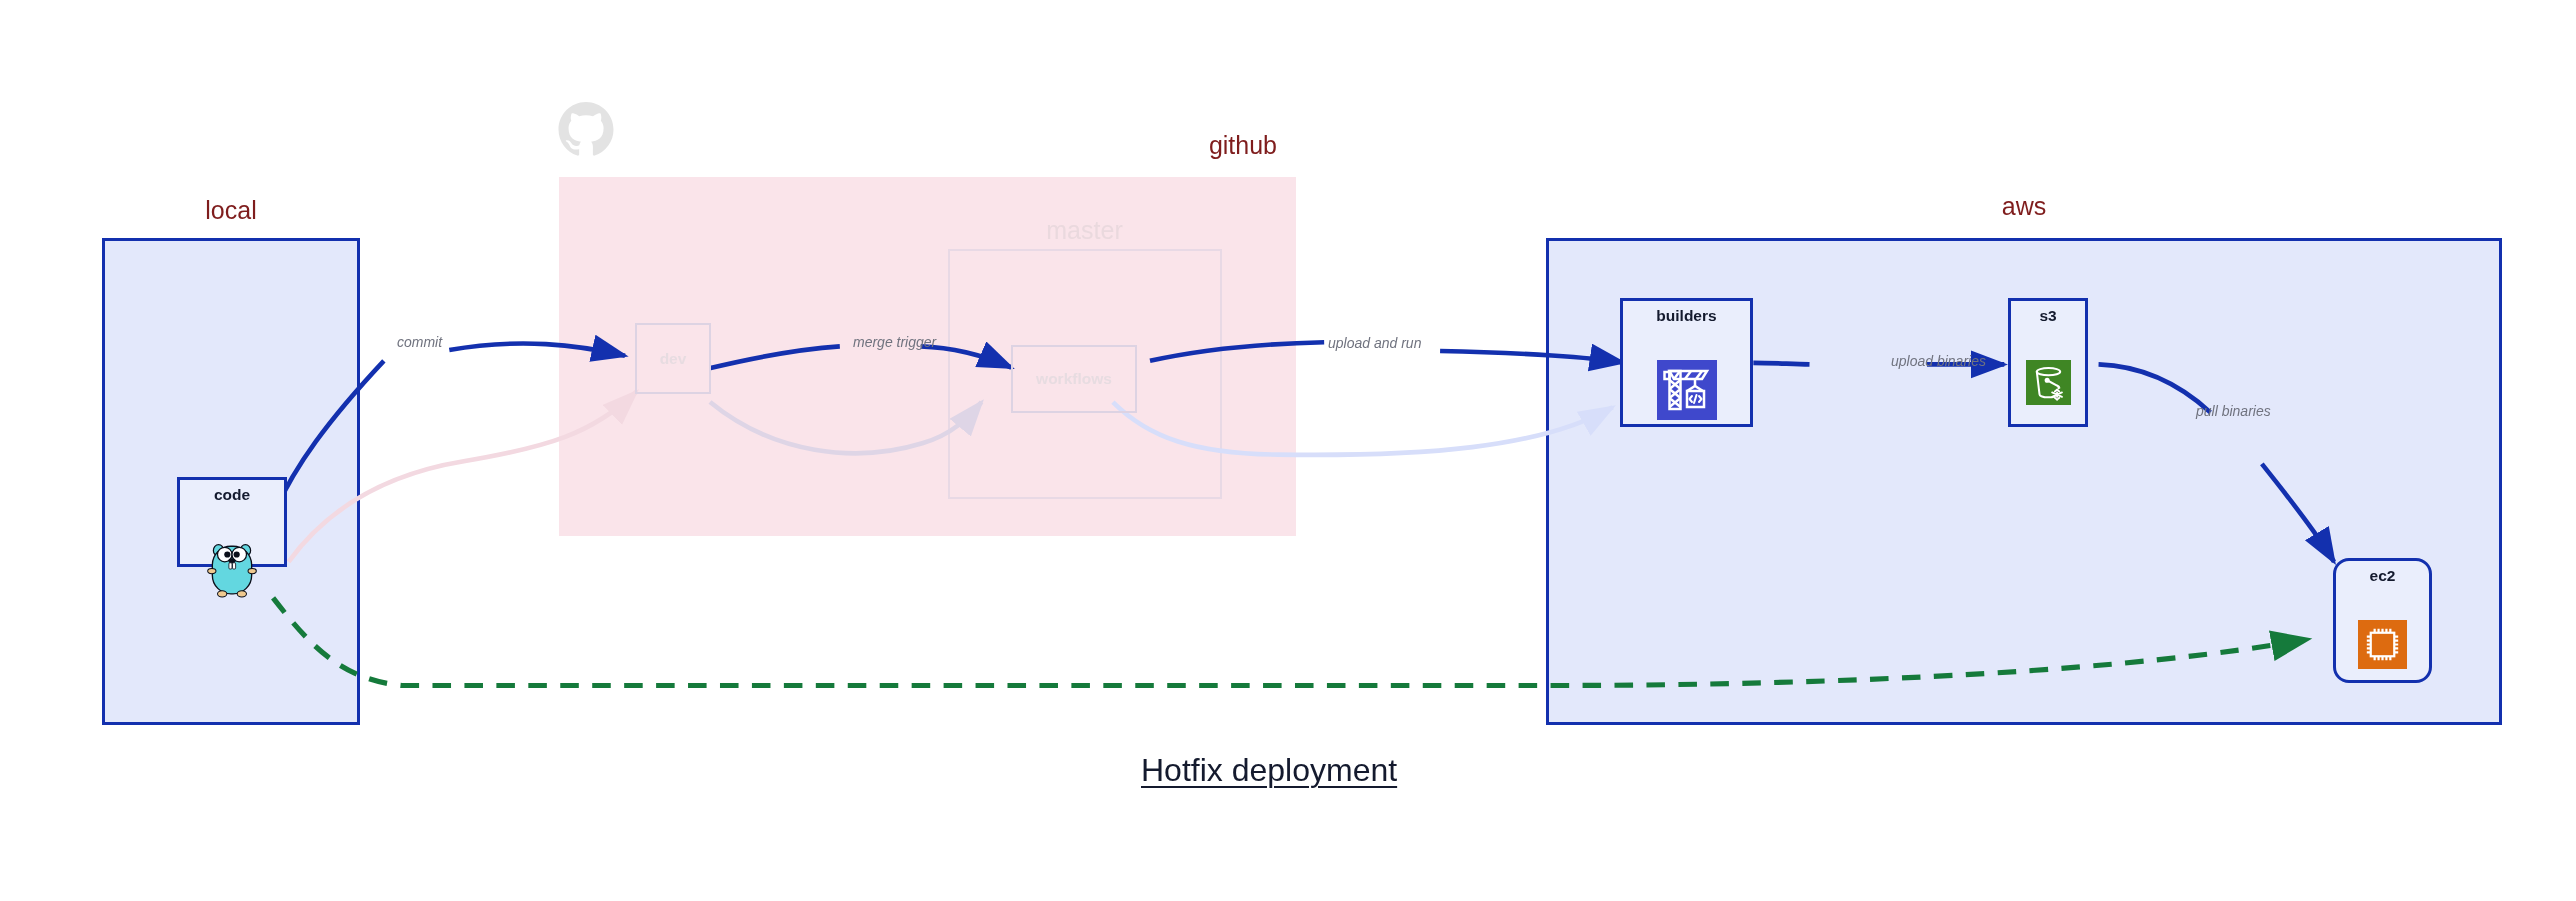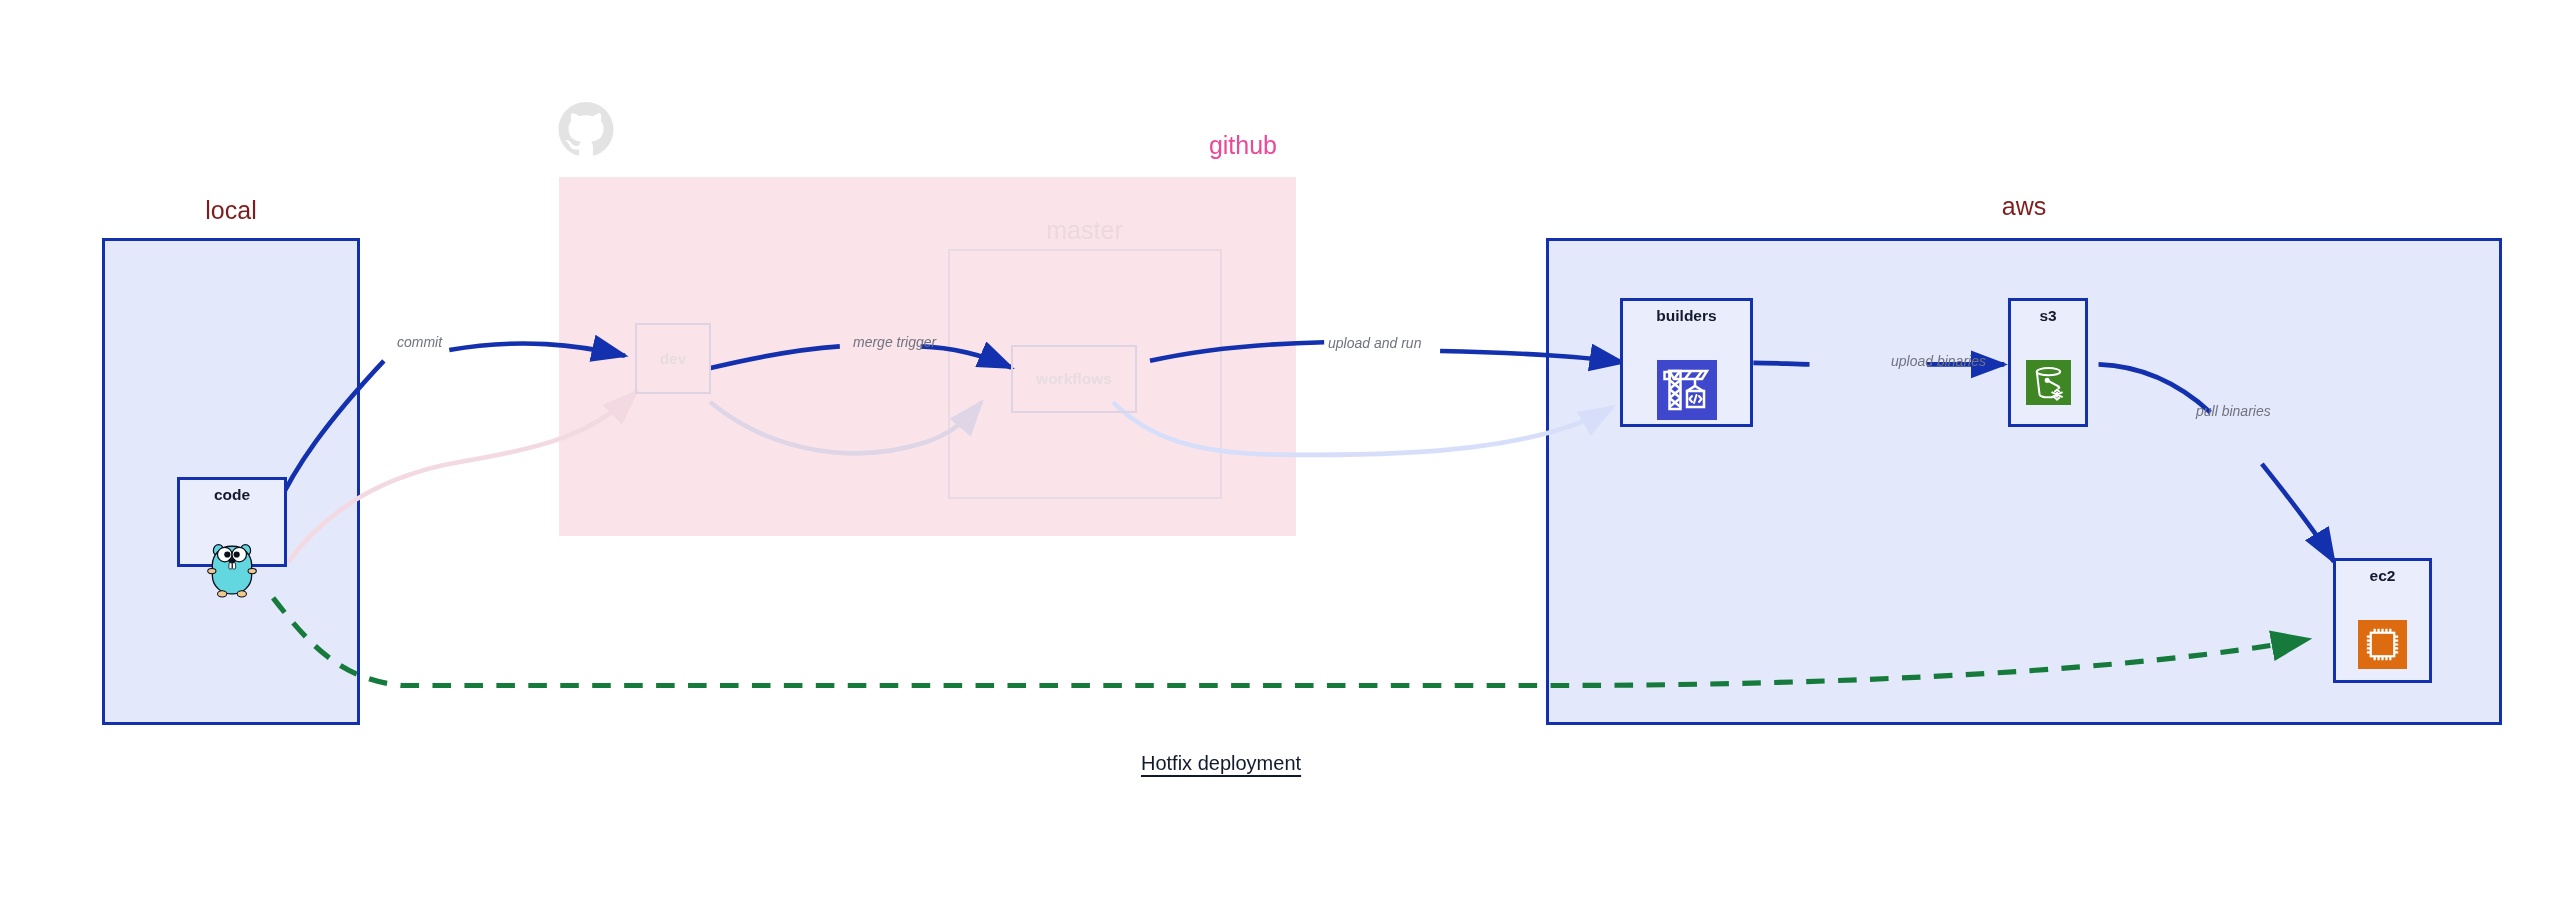--- a/index.html
+++ b/index.html
@@ -54,21 +54,21 @@
   .group-title {
     position: absolute;
     font-size: 25px;
     color: #7f1d1d;
     font-family: "Liberation Sans", sans-serif;
     white-space: nowrap;
     text-align: center;
     font-weight: 400;
   }
   .group-title.ghost {
-    color: #ec4899;
+    color: #7f1d1d;
   }
   .group-title.ghost-master {
     color: #ead9de;
   }
 
   
   .node {
     position: absolute;
     box-sizing: border-box;
     background: #eaeefc;
@@ -117,21 +117,21 @@
     font-style: italic;
     color: #70737f;
     white-space: nowrap;
     font-family: "Liberation Sans", sans-serif;
     background: transparent;
   }
 
   
   .diagram-title {
     position: absolute;
-    font-size: 20px;
+    font-size: 32px;
     color: #141a2e;
     font-family: "Liberation Sans", sans-serif;
     white-space: nowrap;
     text-decoration: underline;
     text-underline-offset: 4.6px;
     text-decoration-thickness: 2.1px;
   }
 
   
   .octocat {
@@ -291,21 +291,21 @@
         </g>
 
         <g stroke="#ffffff" stroke-width="4" stroke-linecap="round">
           <path d="M69 66 L69 88 M58 72 L80 82 M80 72 L58 82"></path>
           <path d="M64 70 L69 66 L74 70 M64 84 L69 88 L74 84"></path>
         </g>
       </svg>
     </div>
   </div>
 
-  <div class="node" style="left:2333px; top:558px; width:99px; height:125px;">
+  <div class="node" style="left:2333px; top:558px; width:99px; height:125px;border-radius:16px;">
     <div class="node-label">ec2</div>
     <div class="node-icon">
       <svg width="49" height="49" viewBox="0 0 100 100" aria-hidden="true">
         <rect x="0" y="0" width="100" height="100" fill="#dd6b10"></rect>
         <g stroke="#ffffff" stroke-width="4.5" fill="none" stroke-linecap="butt">
           <rect x="26" y="26" width="48" height="48"></rect>
 
           <path d="M34 18 L34 26 M42 18 L42 26 M50 18 L50 26 M58 18 L58 26 M66 18 L66 26"></path>
 
           <path d="M34 74 L34 82 M42 74 L42 82 M50 74 L50 82 M58 74 L58 82 M66 74 L66 82"></path>

